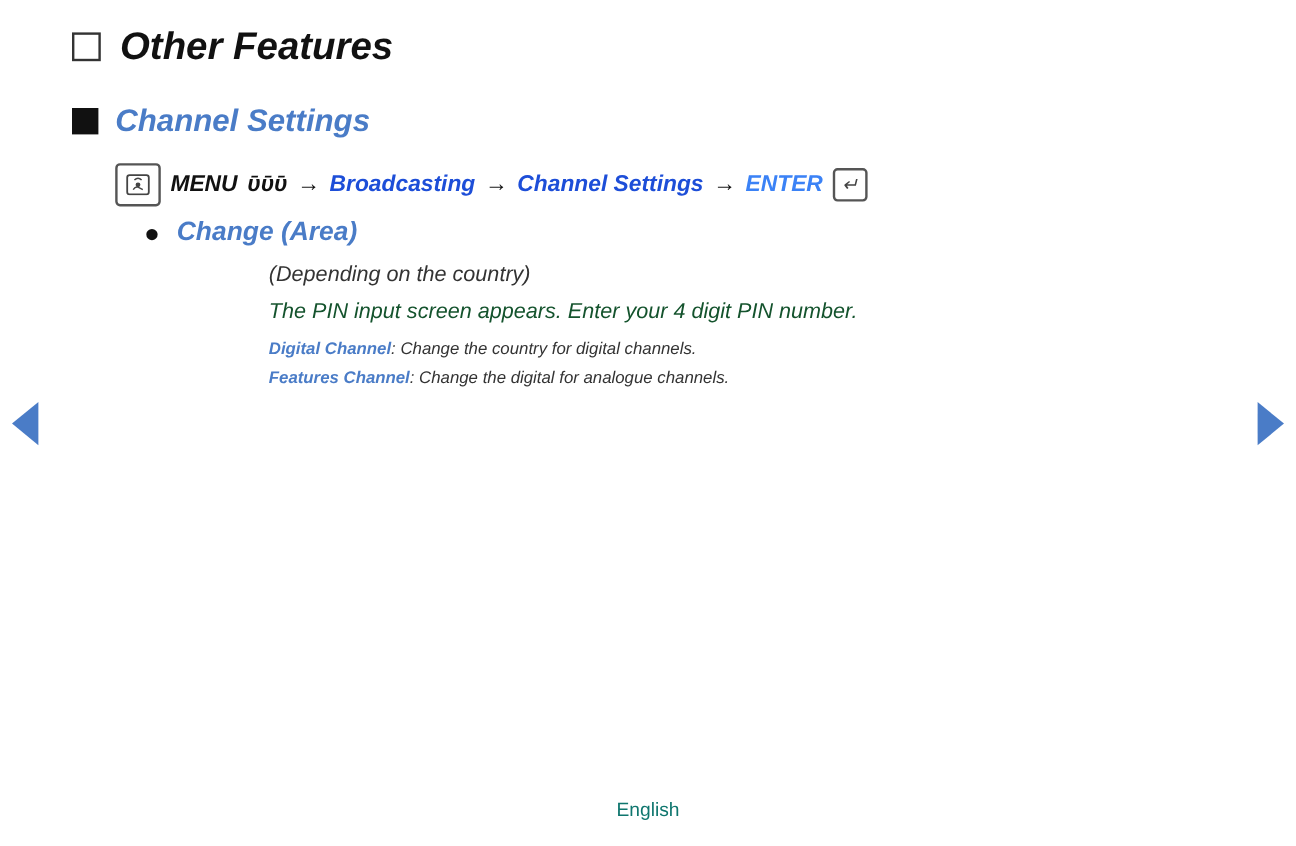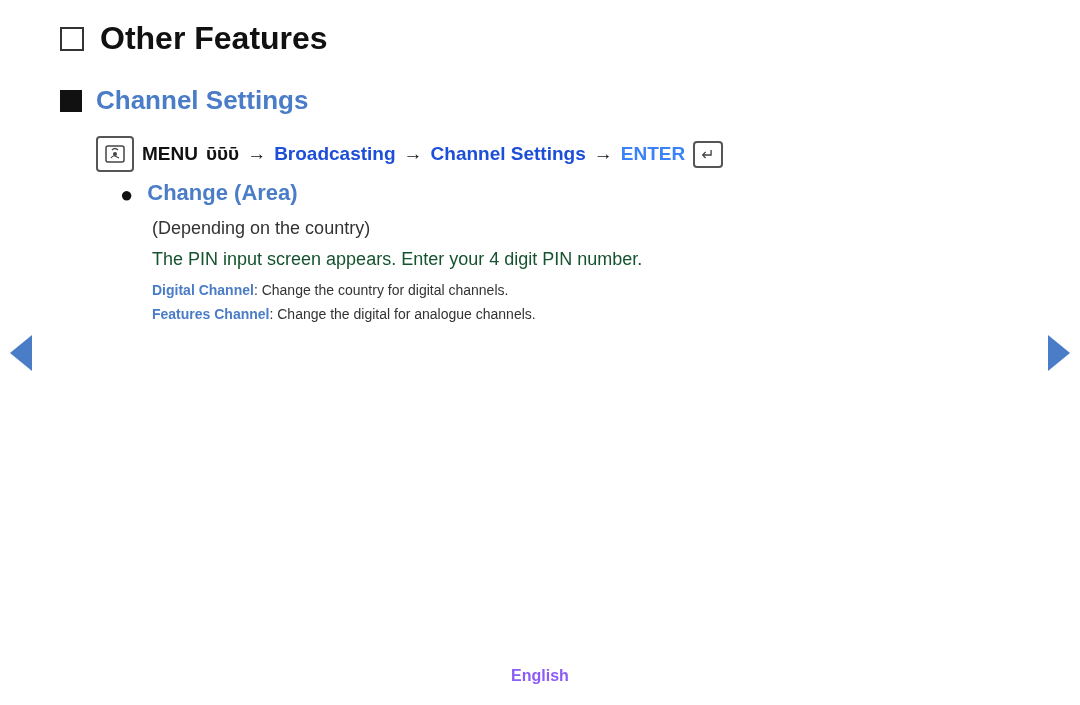--- a/index.html
+++ b/index.html
@@ -15,20 +15,21 @@
       font-family: Arial, sans-serif;
       font-size: 18px;
       color: #222222;
       position: relative;
       overflow: hidden;
     }
 
     .page-container {
       padding: 20px 80px 20px 60px;
       position: relative;
+      font-style: italic;
     }
 
     .page-title-row {
       display: flex;
       align-items: center;
       gap: 16px;
       margin-bottom: 28px;
     }
 
     .checkbox-icon {
@@ -139,21 +140,21 @@
       margin-top: 2px;
     }
 
     .bullet-title {
       font-size: 22px;
       font-weight: bold;
       color: #4a7cc7;
     }
 
     .content-block {
-      margin-left: 32px;
+      margin-left: 104px;
     }
 
     .depends-text {
       font-size: 18px;
       color: #333;
       margin-bottom: 10px;
     }
 
     .pin-text {
       font-size: 18px;
@@ -198,22 +199,22 @@
       border-left: 22px solid #4a7cc7;
       cursor: pointer;
     }
 
     .footer {
       position: absolute;
       bottom: 20px;
       left: 50%;
       transform: translateX(-50%);
       font-size: 16px;
-      font-weight: bold;
-      color: #8b5cf6;
+      font-weight: normal;
+      color: #0f766e;
     }
   </style>
 </head>
 <body>
 
 <div class="page-container">
 
   <div class="page-title-row">
     <span class="checkbox-icon"></span>
     <span class="page-title">Other Features</span>

